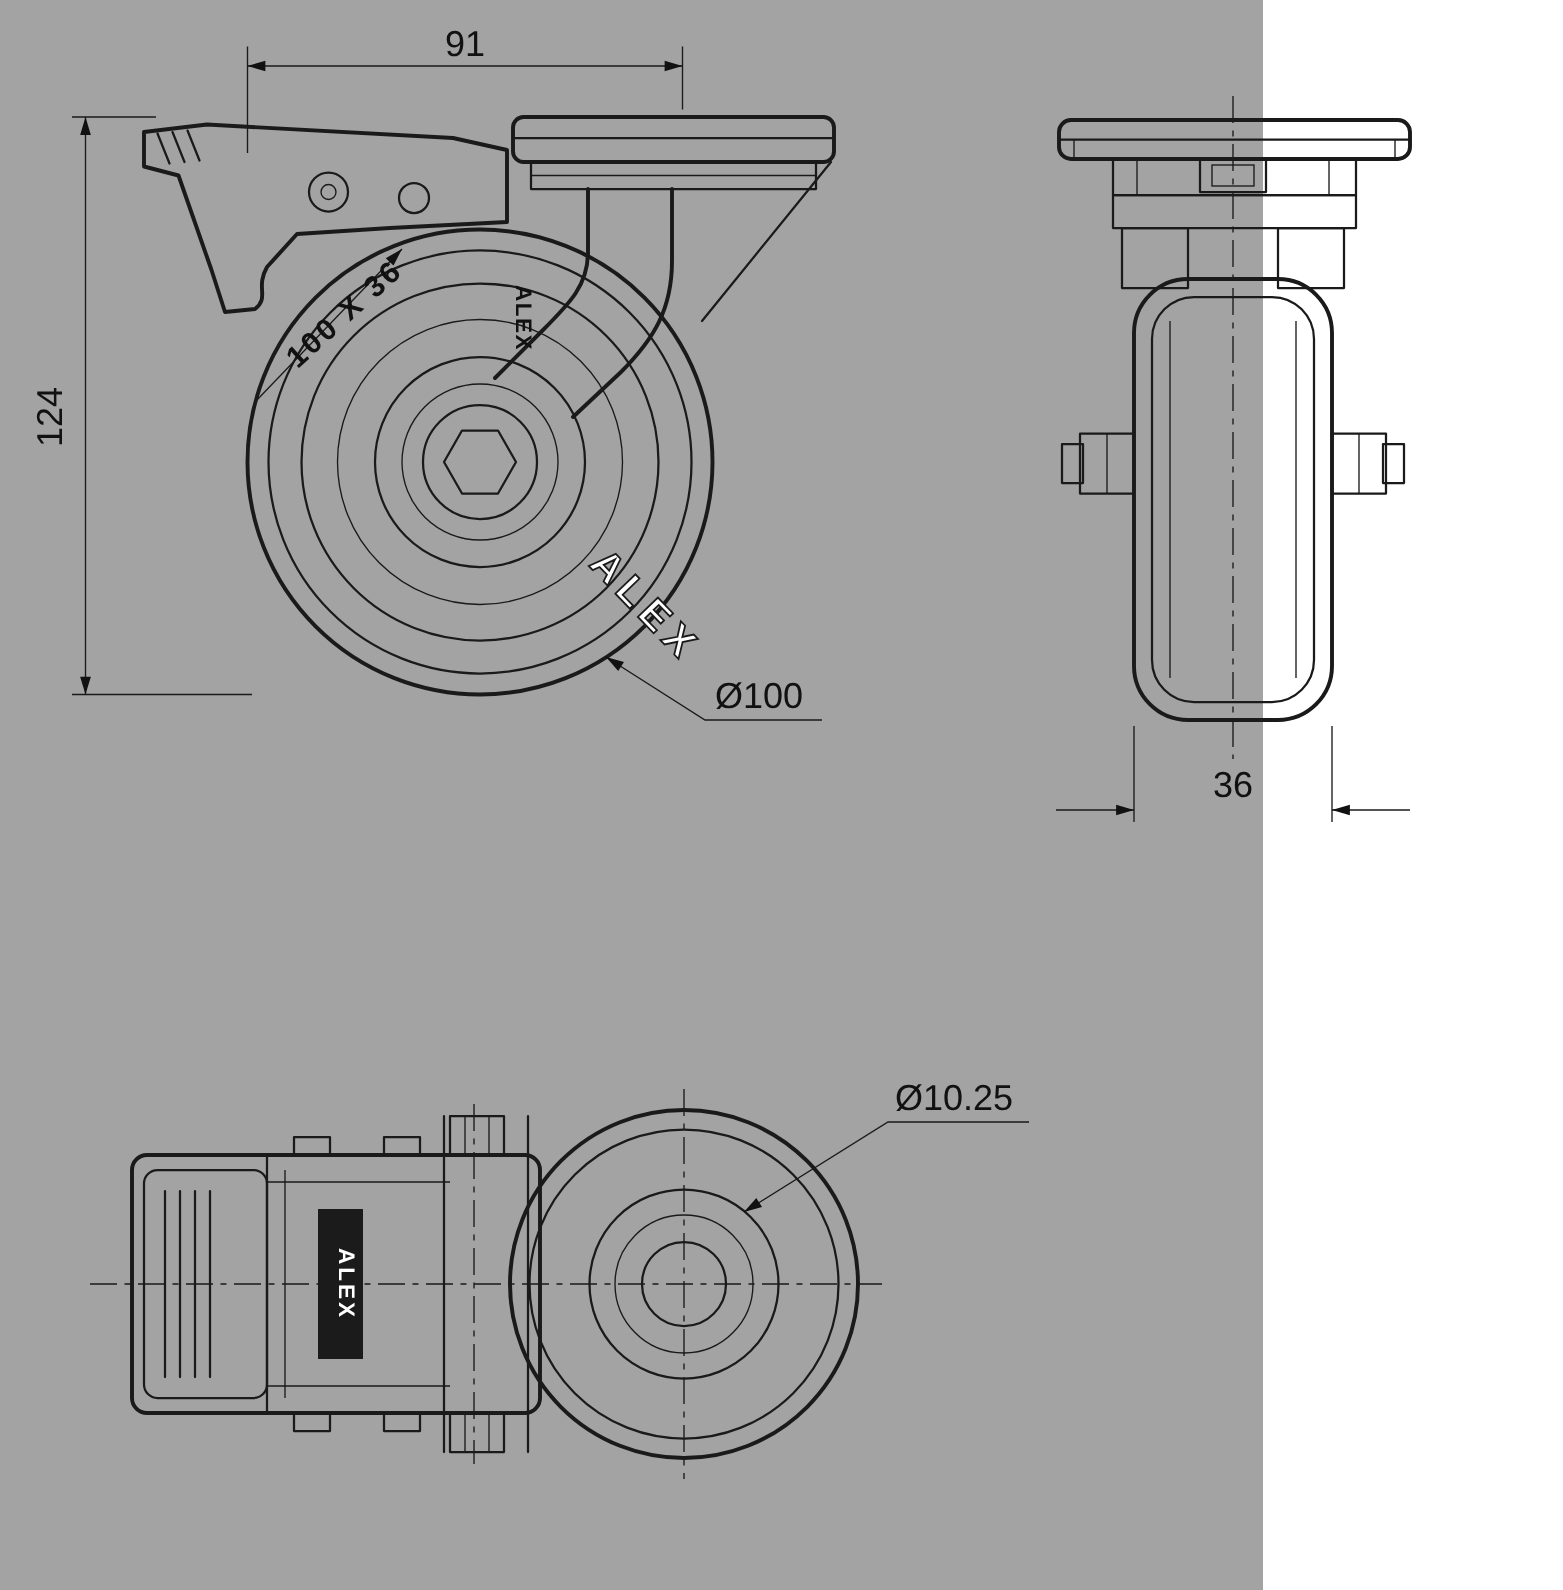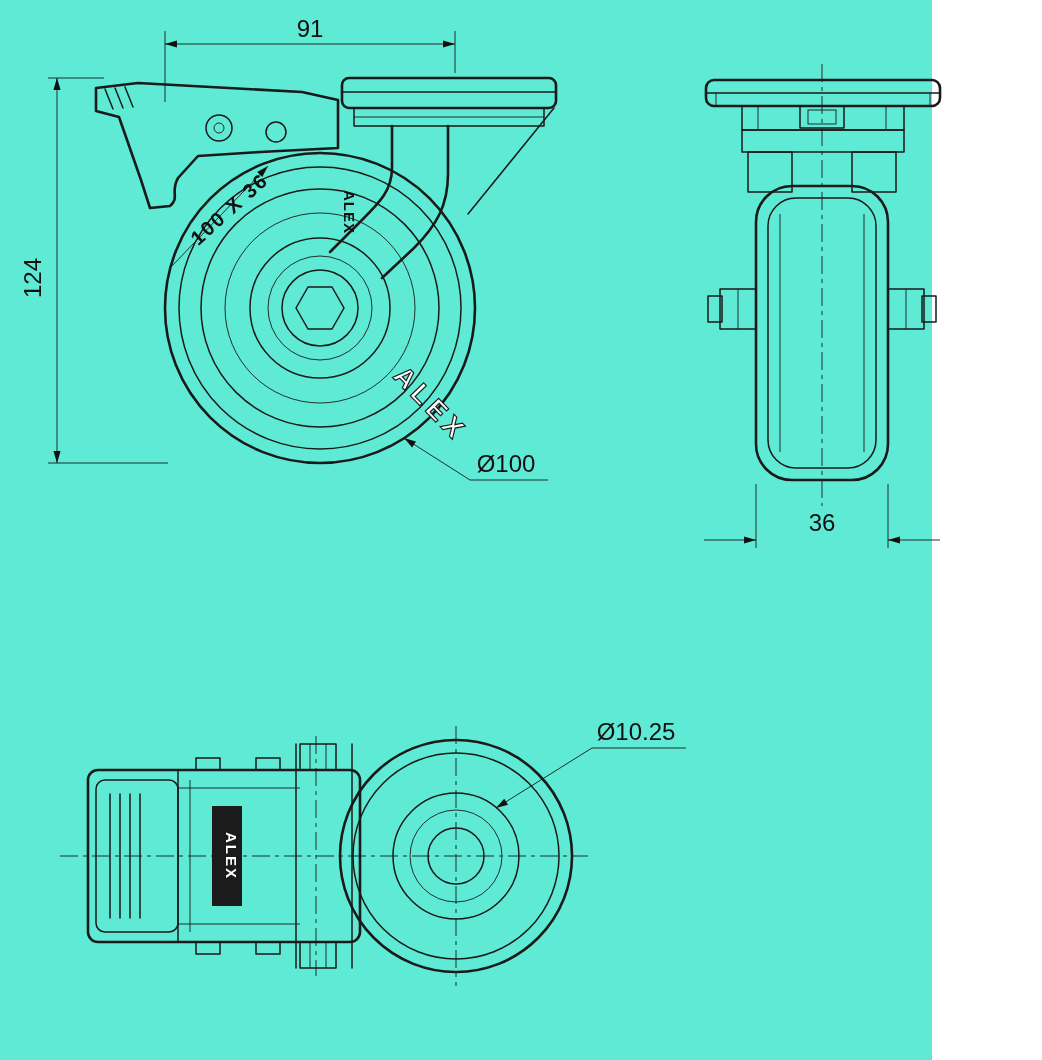--- a/index.html
+++ b/index.html
@@ -1,19 +1,19 @@
 <!DOCTYPE html>
 <html><head>
 <meta charset="utf-8">
 <style>
   html,body { margin:0; padding:0; background:#ffffff; }
   .canvas {
     position:relative;
-    width:932px; height:1060px;
-    background:#5eead4;
+    width:842px; height:1060px;
+    background:#a3a3a3;
     font-family:"Liberation Sans", sans-serif;
   }
   svg { display:block; }
   .s-thick { fill:none; stroke:#1a1a1a; stroke-width:2.6; stroke-linecap:round; stroke-linejoin:round; }
   .s-med   { fill:none; stroke:#1a1a1a; stroke-width:1.5; stroke-linecap:round; stroke-linejoin:round; }
   .s-thin  { fill:none; stroke:#1a1a1a; stroke-width:0.9; }
   .s-cl    { fill:none; stroke:#1a1a1a; stroke-width:0.9; stroke-dasharray:18 5 4 5; }
   .t-dim   { font-family:"Liberation Sans",sans-serif; font-size:24px; fill:#111; }
   .t-mark  { font-family:"Liberation Sans",sans-serif; font-size:20px; font-weight:bold; fill:#111; letter-spacing:2px; }
   .t-brand-outline { font-family:"Liberation Sans",sans-serif; font-size:27px; font-weight:bold; fill:#ffffff; stroke:#1a1a1a; stroke-width:1.2px; letter-spacing:5px; }

